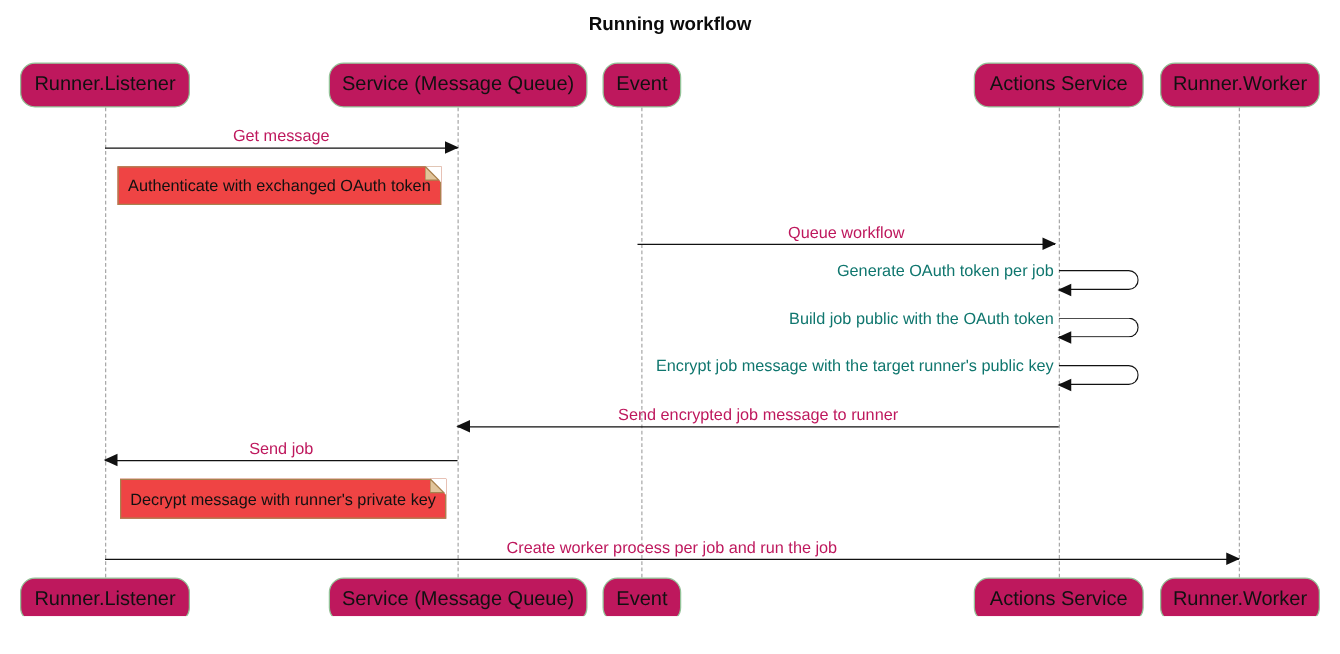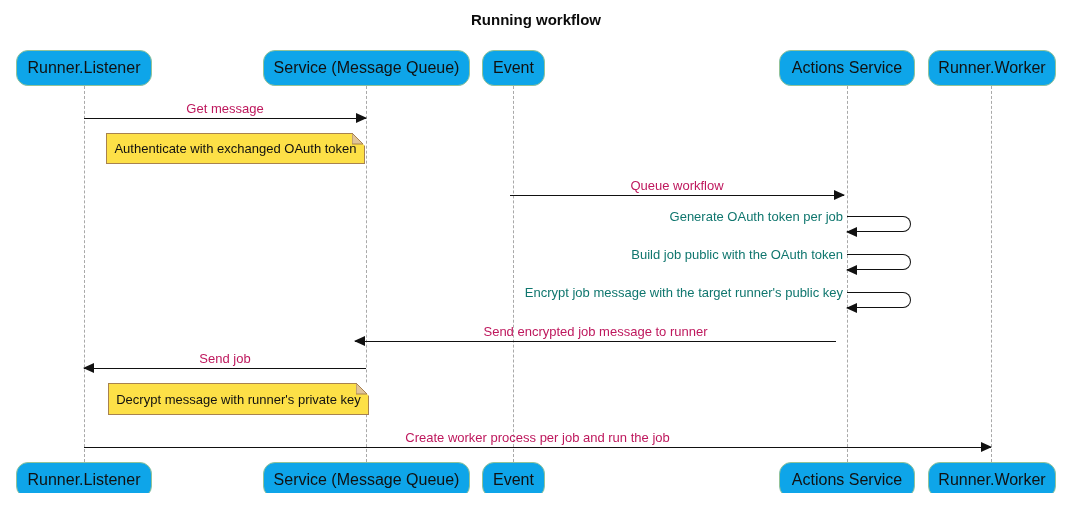--- a/index.html
+++ b/index.html
@@ -23,21 +23,21 @@
   .lifeline {
     position: absolute;
     top: 86px;
     height: 376px;
     width: 0;
     border-left: 1px dashed #a9a9a9;
   }
   .actor {
     position: absolute;
     height: 36px;
-    background: #0ea5e9;
+    background: #be185d;
     border: 1px solid #93c398;
     border-radius: 12px;
     box-sizing: border-box;
     display: flex;
     align-items: center;
     justify-content: center;
     font-size: 16px;
     color: #111111;
     white-space: nowrap;
   }
@@ -93,30 +93,29 @@
     border-left: none;
     border-radius: 0 10px 10px 0;
   }
   .self-loop .head.left {
     left: -1px;
     top: auto;
     bottom: -5.5px;
   }
   .note {
     position: absolute;
-    background: #fde047;
+    background: #ef4444;
     border: 1px solid #a8824f;
     box-sizing: border-box;
     display: flex;
     align-items: center;
     justify-content: center;
     font-size: 13px;
     color: #111111;
     white-space: nowrap;
-    margin-left: 12px;
   }
   .note-fold {
     position: absolute;
     top: -1px; right: -1px;
   }
 </style>
 </head>
 <body>
 
 <div class="stage">
@@ -171,21 +170,21 @@
     </div>
   </div>
 
   <div>
     <div class="self-label" style="top:285px">Encrypt job message with the target runner's public key</div>
     <div class="self-loop" style="top:292px">
       <span class="head left"></span>
     </div>
   </div>
 
-  <div class="message" style="left:355px;top:324px;width:481px">
+  <div class="message" style="left:366px;top:324px;width:481px">
     <div class="msg-label">Send encrypted job message to runner</div>
     <div class="msg-line">
       <span class="head left"></span>
     </div>
   </div>
 
   <div class="message" style="left:84px;top:351px;width:282px">
     <div class="msg-label">Send job</div>
     <div class="msg-line">
       <span class="head left"></span>

